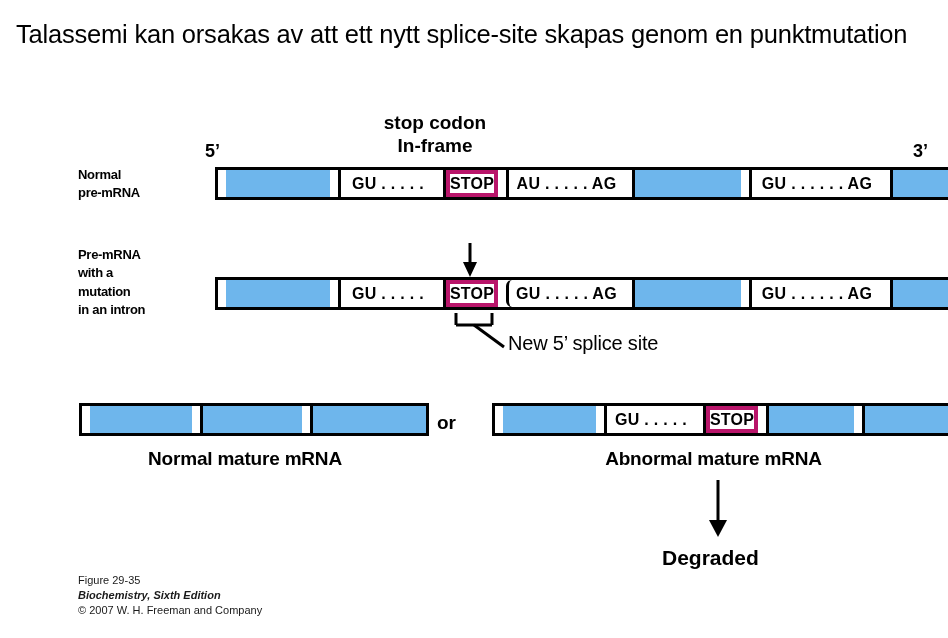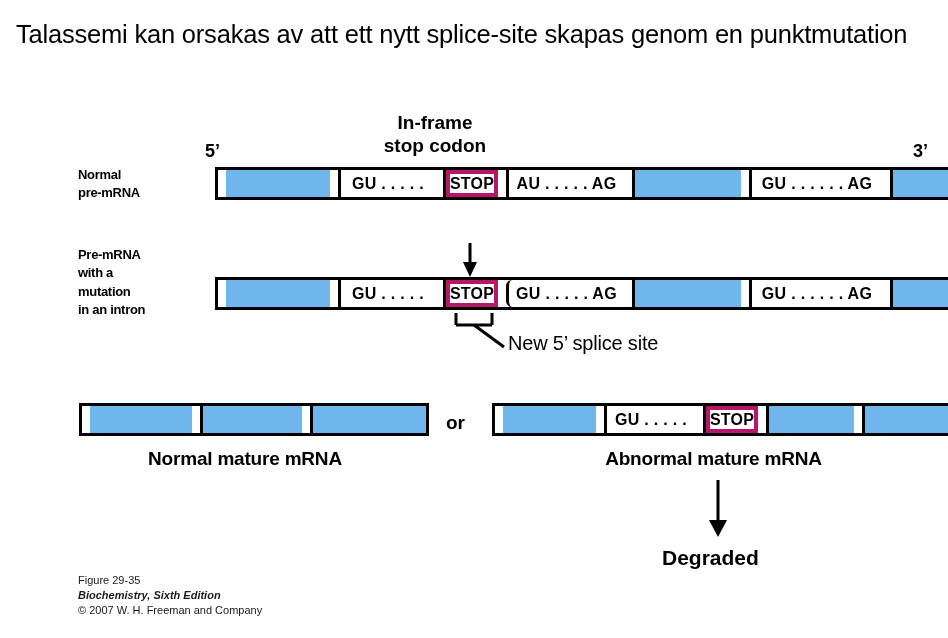--- a/index.html
+++ b/index.html
@@ -138,22 +138,22 @@
 
   svg { display: block; }
   .svg-layer { position: absolute; left: 0; top: 0; pointer-events: none; }
 </style>
 </head>
 <body>
 
 <div id="slide-title">Talassemi kan orsakas av att ett nytt splice-site skapas genom en punktmutation</div>
 
 <div class="callout" style="left:345px; top:112px; width:180px;">
+  <div>stop codon</div>
   <div>In-frame</div>
-  <div>stop codon</div>
 </div>
 
 <div class="end-label" style="left:205px; top:141px;">5’</div>
 <div class="end-label" style="left:913px; top:141px;">3’</div>
 
 <div class="row-label" style="left:78px; top:166px; width:140px;">
   <div>Normal</div>
   <div>pre-mRNA</div>
 </div>
 
@@ -211,21 +211,21 @@
 
 <div class="abs b" style="left:508px; top:332px; font-size:20px; letter-spacing:-0.2px;">New 5’ splice site</div>
 
 <div class="transcript" id="mature-normal-bar" style="left:79px; top:403px;">
     <div class="seg exon" style="width: 102px;"></div>
     <div class="seg exon" style="width: 102px;"></div>
     <div class="seg exon" style="width: 116px;"></div>
   </div>
 <div class="bar-caption" style="left:79px; top:448px; width:332px;">Normal mature mRNA</div>
 
-<div class="or-text" style="left:446px; top:412px;">or</div>
+<div class="or-text" style="left:437px; top:412px;">or</div>
 
 <div class="transcript" id="mature-abnormal-bar" style="left:492px; top:403px;">
     <div class="seg exon" style="width: 93px;"></div>
     <div class="seg intron" style="width: 91px;">GU . . . . .</div>
     <div class="seg stop" style="width: 55px;">
       <div class="stop-inner">STOP</div>
     </div>
     <div class="seg exon" style="width: 88px;"></div>
     <div class="seg exon" style="width: 90px;"></div>
   </div>

